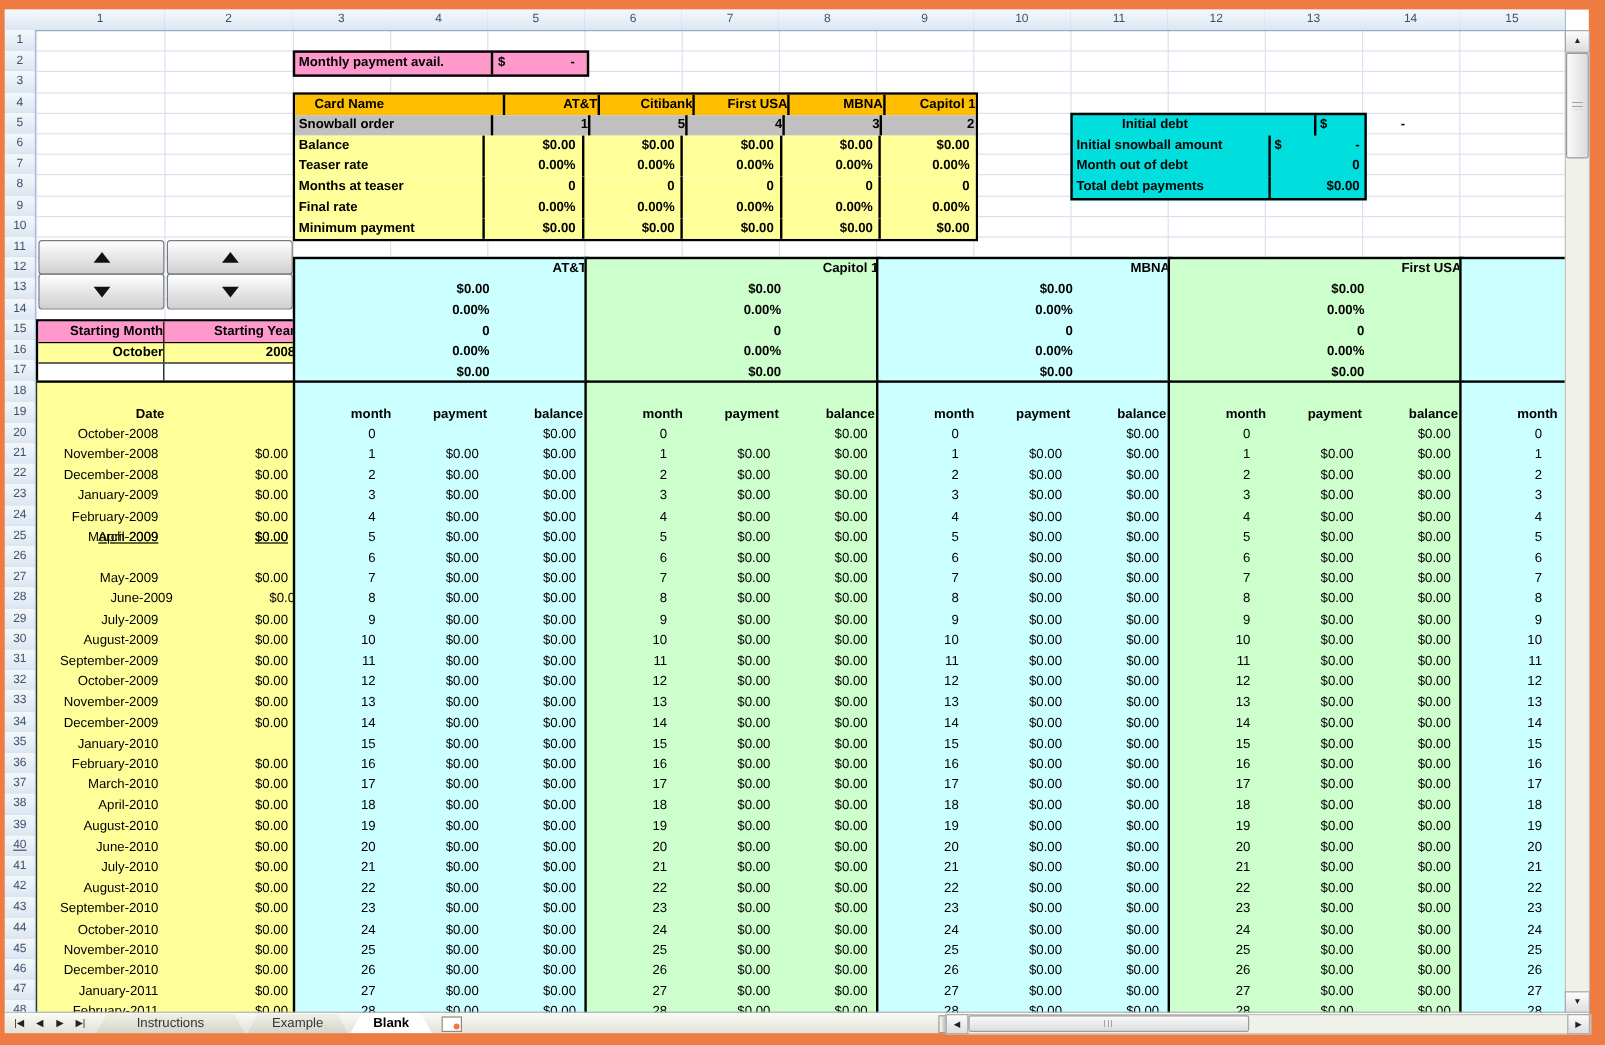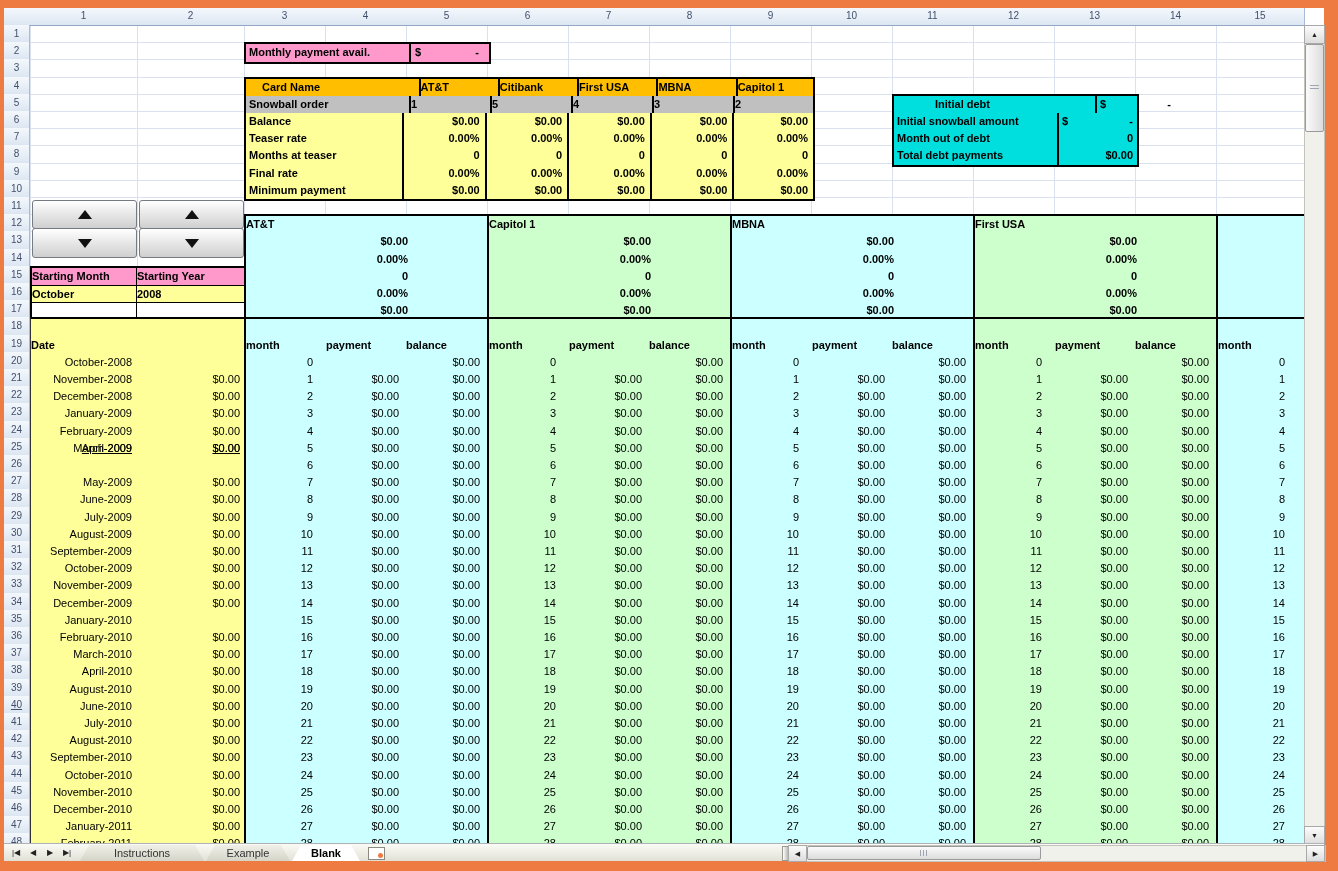--- a/index.html
+++ b/index.html
@@ -1,21 +1,21 @@
 <!DOCTYPE html>
 <html><head>
 <meta charset="utf-8">
 <style>
   html,body{margin:0;padding:0;background:#fff;}
   .canvas{position:relative;width:1338px;height:871px;background:#EE7C42;overflow:hidden;
           font-family:"Liberation Sans",sans-serif;}
   .sheetbg{position:absolute;left:4px;top:8px;width:1320px;height:852px;background:#FFFFFF;}
   .cell{position:absolute;font:11px "Liberation Sans",sans-serif;line-height:17.2px;
         white-space:nowrap;overflow:hidden;color:#000;}
-  .b{font-weight:bold}.r{text-align:right}.c{text-align:left}.l{text-align:left}
+  .b{font-weight:bold}.r{text-align:right}.c{text-align:right}.l{text-align:left}
   .hdrcell{position:absolute;background:linear-gradient(#F4F8FC,#DCE6F2);
            border-right:1px solid #A7BCD6;border-bottom:1px solid #93A9C5;
            font:10px "Liberation Sans",sans-serif;color:#41506B;text-align:center;line-height:16px;}
   .gl-v{position:absolute;width:1px;background:#DAE1EE;top:0;}
   .gl-h{position:absolute;height:1px;background:#DAE1EE;left:0;}
   .spin{position:absolute;background:linear-gradient(#FFFFFF,#E9E9E9 45%,#CFCFCF);
         border:1px solid #767B83;border-radius:3px;display:flex;align-items:center;justify-content:center;cursor:pointer;}
   .tri-up{width:0;height:0;border-left:7px solid transparent;border-right:7px solid transparent;border-bottom:9px solid #111;}
   .tri-dn{width:0;height:0;border-left:7px solid transparent;border-right:7px solid transparent;border-top:9px solid #111;}
   .sbtn{position:absolute;background:linear-gradient(#FCFCFC,#DDDDDD);border:1px solid #A9A9A9;
@@ -316,21 +316,21 @@
           <div class="cell r" style="position: relative; flex: 1 1 0%; padding-right: 5px;">$0.00</div>
         </div>
         <div style="position: absolute; left: 0px; top: 121px; width: 100%; height: 17.2px; display: flex; text-decoration: underline;">
           <div class="cell r" style="position: relative; width: 101px; padding-right: 5px;">April-2009</div>
           <div class="cell r" style="position: relative; flex: 1 1 0%; padding-right: 5px;">$0.00</div>
         </div>
         <div style="position: absolute; left: 0px; top: 154.8px; width: 100%; height: 17.2px; display: flex;">
           <div class="cell r" style="position: relative; width: 101px; padding-right: 5px;">May-2009</div>
           <div class="cell r" style="position: relative; flex: 1 1 0%; padding-right: 5px;">$0.00</div>
         </div>
-        <div style="position: absolute; left: 0px; top: 172px; width: 100%; height: 17.2px; display: flex;">
+        <div style="position: absolute; left: 12px; top: 172px; width: 100%; height: 17.2px; display: flex;">
           <div class="cell r" style="position: relative; width: 101px; padding-right: 5px;">June-2009</div>
           <div class="cell r" style="position: relative; flex: 1 1 0%; padding-right: 5px;">$0.00</div>
         </div>
         <div style="position: absolute; left: 0px; top: 189.2px; width: 100%; height: 17.2px; display: flex;">
           <div class="cell r" style="position: relative; width: 101px; padding-right: 5px;">July-2009</div>
           <div class="cell r" style="position: relative; flex: 1 1 0%; padding-right: 5px;">$0.00</div>
         </div>
         <div style="position: absolute; left: 0px; top: 206.4px; width: 100%; height: 17.2px; display: flex;">
           <div class="cell r" style="position: relative; width: 101px; padding-right: 5px;">August-2009</div>
           <div class="cell r" style="position: relative; flex: 1 1 0%; padding-right: 5px;">$0.00</div>

